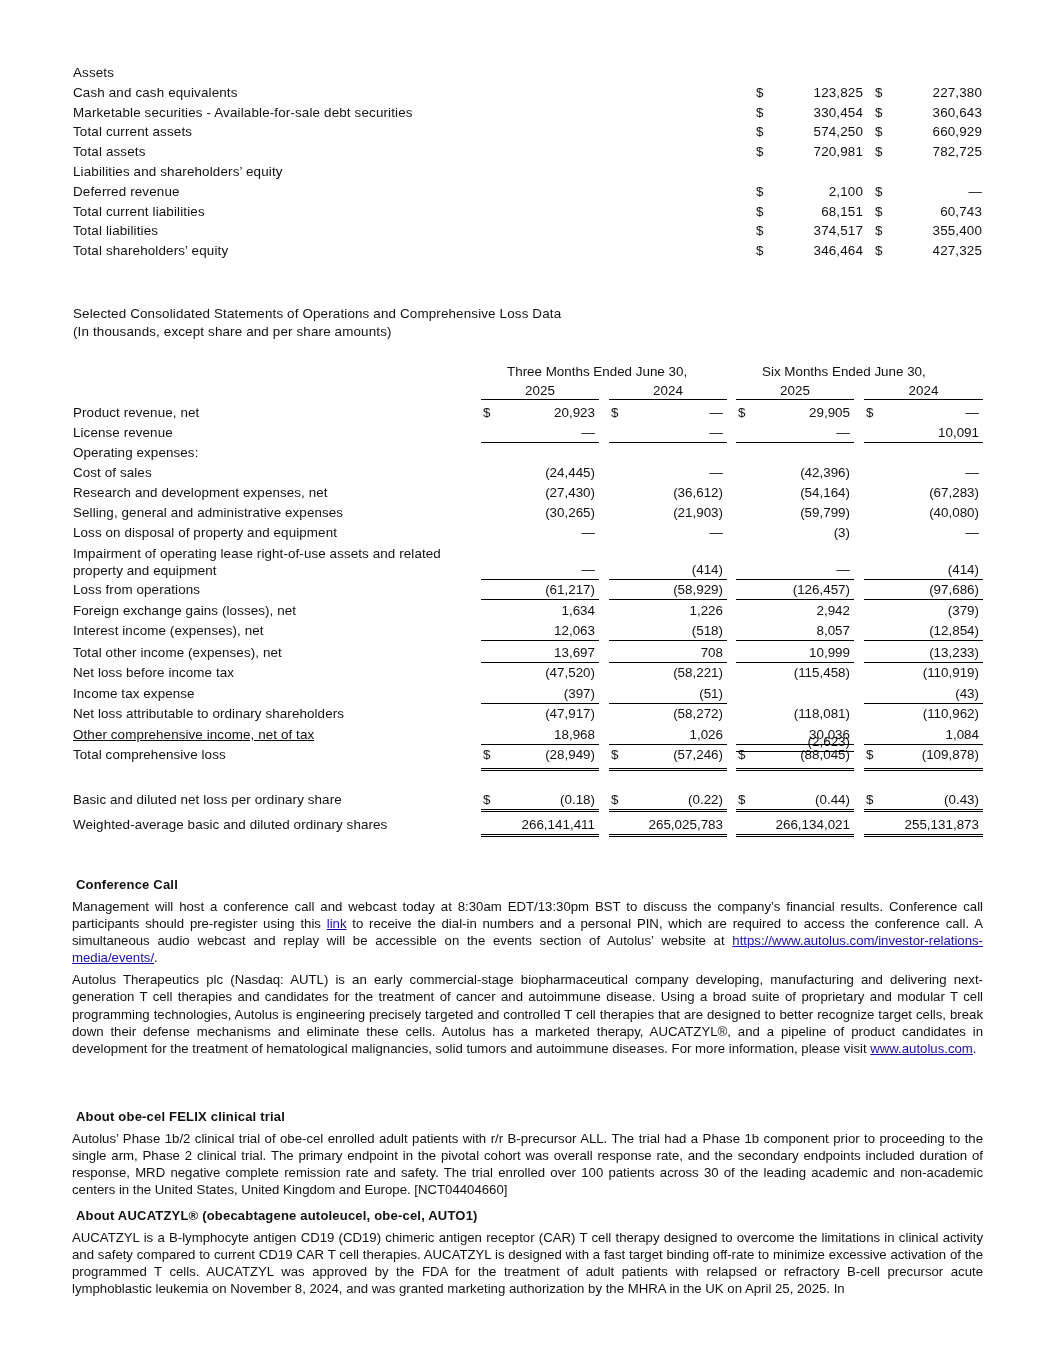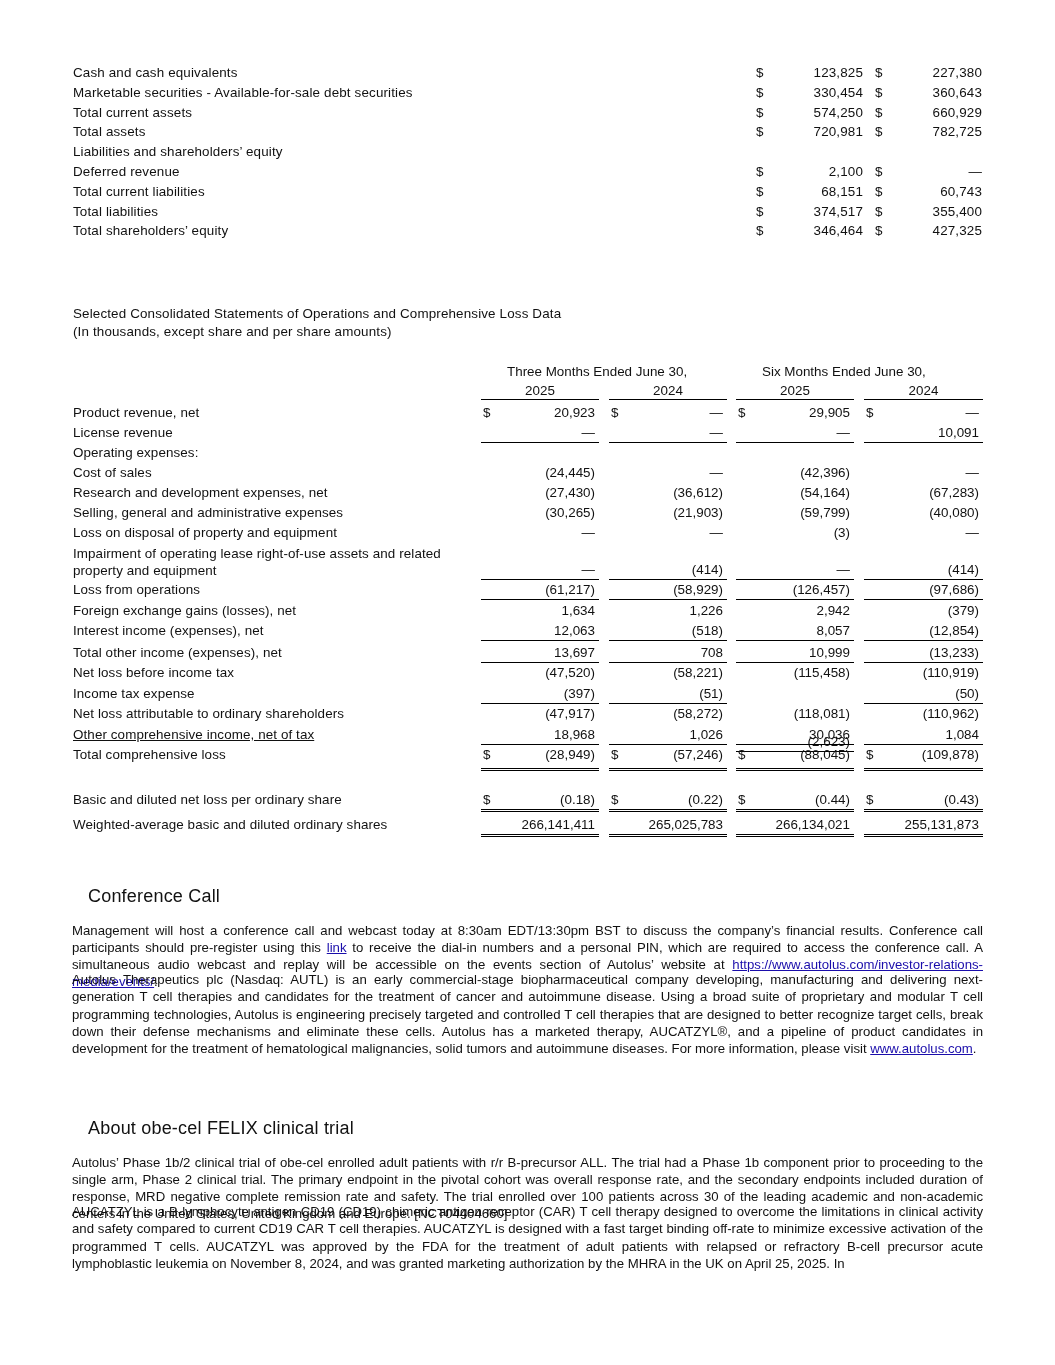--- a/index.html
+++ b/index.html
@@ -25,30 +25,37 @@
   .op-row .lbl { position: absolute; left: 0; letter-spacing: 0.1px; }
   .cell { position: absolute; height: 18px; line-height: 18px; }
   .cell .dl { position: absolute; left: 2px; }
   .cell .vl { position: absolute; right: 4px; text-align: right; }
   .ul { border-bottom: 1px solid #000; }
   .dul { border-bottom: 3px double #000; }
   .yr-line { position: absolute; height: 0; border-top: 1px solid #000; }
 
   
   .sect { position: absolute; left: -1px; width: 911px; }
-  .sect h3 { margin: 16px; font-weight: normal; font-size: 18px; line-height: 17.5px; letter-spacing: 0.2px; }
+  .sect h3 { margin: 4px; font-weight: bold; font-size: 13px; line-height: 17.5px; letter-spacing: 0.2px; }
   .sect p { margin: 0; text-align: justify; line-height: 17.3px; font-size: 13.2px; }
   a { color: #1a0dab; text-decoration: underline; }
 </style>
 </head>
 <body>
 
 <div class="page">
 
   <div class="bs" id="bs">
+      <div class="bs-row">
+        <span class="lbl">Assets</span>
+        <span class="d1"></span>
+        <span class="v1"></span>
+        <span class="d2"></span>
+        <span class="v2"></span>
+      </div>
       <div class="bs-row">
         <span class="lbl">Cash and cash equivalents</span>
         <span class="d1">$</span>
         <span class="v1">123,825</span>
         <span class="d2">$</span>
         <span class="v2">227,380</span>
       </div>
       <div class="bs-row">
         <span class="lbl">Marketable securities - Available-for-sale debt securities</span>
         <span class="d1">$</span>
@@ -330,21 +337,21 @@
         <div class="cell ul" style="left:408px;width:118px;top:0px;height:18px;">
           <span class="vl">(397)</span>
         </div>
         <div class="cell ul" style="left:536px;width:118px;top:0px;height:18px;">
           <span class="vl">(51)</span>
         </div>
         <div class="cell ul" style="left:663px;width:118px;top:0px;height:18px;margin-top:48px;">
           <span class="vl">(2,623)</span>
         </div>
         <div class="cell ul" style="left:791px;width:119px;top:0px;height:18px;">
-          <span class="vl">(50)</span>
+          <span class="vl">(43)</span>
         </div>
       </div>
       <div class="op-row" style="top: 705px;">
         <span class="lbl" style="top:0px;line-height:18px;"><span>Net loss attributable to ordinary shareholders</span></span>
         <div class="cell" style="left:408px;width:118px;top:0px;height:18px;">
           <span class="vl">(47,917)</span>
         </div>
         <div class="cell" style="left:536px;width:118px;top:0px;height:18px;">
           <span class="vl">(58,272)</span>
         </div>
@@ -433,15 +440,16 @@
   <div class="sect" style="top:971px;">
     <p><span>Autolus Therapeutics plc (Nasdaq: AUTL) is an early commercial-stage biopharmaceutical company developing, manufacturing and delivering next-generation T cell therapies and candidates for the treatment of cancer and autoimmune disease. Using a broad suite of proprietary and modular T cell programming technologies, Autolus is engineering precisely targeted and controlled T cell therapies that are designed to better recognize target cells, break down their defense mechanisms and eliminate these cells. Autolus has a marketed therapy, AUCATZYL®, and a pipeline of product candidates in development for the treatment of hematological malignancies, solid tumors and autoimmune diseases. For more information, please visit </span><a href="#">www.autolus.com</a><span>.</span></p>
   </div>
 
   <div class="sect" style="top:1104px;">
     <h3>About obe-cel FELIX clinical trial</h3>
     <p>Autolus’ Phase 1b/2 clinical trial of obe-cel enrolled adult patients with r/r B-precursor ALL. The trial had a Phase 1b component prior to proceeding to the single arm, Phase 2 clinical trial. The primary endpoint in the pivotal cohort was overall response rate, and the secondary endpoints included duration of response, MRD negative complete remission rate and safety. The trial enrolled over 100 patients across 30 of the leading academic and non-academic centers in the United States, United Kingdom and Europe. [NCT04404660]</p>
   </div>
 
   <div class="sect" style="top:1203px;">
+    <h3>About AUCATZYL® (obecabtagene autoleucel, obe-cel, AUTO1)</h3>
     <p>AUCATZYL is a B-lymphocyte antigen CD19 (CD19) chimeric antigen receptor (CAR) T cell therapy designed to overcome the limitations in clinical activity and safety compared to current CD19 CAR T cell therapies. AUCATZYL is designed with a fast target binding off-rate to minimize excessive activation of the programmed T cells. AUCATZYL was approved by the FDA for the treatment of adult patients with relapsed or refractory B-cell precursor acute lymphoblastic leukemia on November 8, 2024, and was granted marketing authorization by the MHRA in the UK on April 25, 2025. In</p>
   </div>
 </div>
 
 </body></html>

